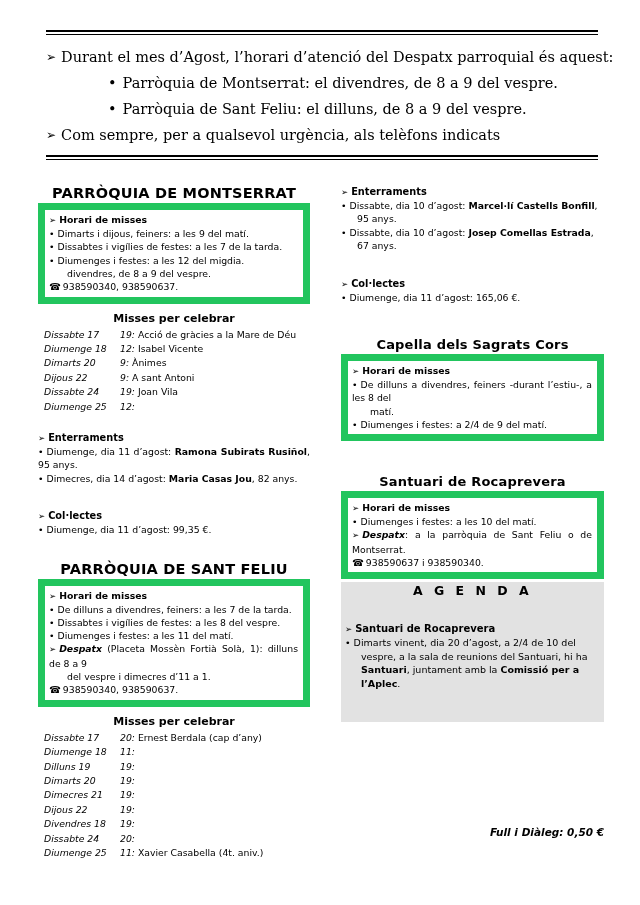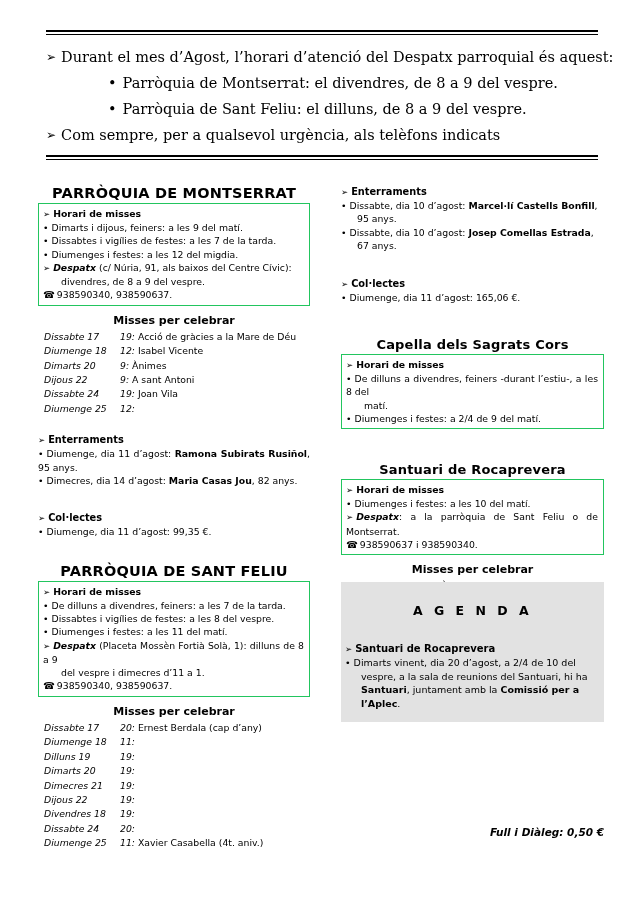--- a/index.html
+++ b/index.html
@@ -75,21 +75,21 @@
     font-weight: bold;
     text-align: center;
     margin: 0 0 2px 0;
     letter-spacing: 0.2px;
   }
   h2.section-title.small {
     font-size: 13px;
   }
 
   .info-box {
-    border: 1px solid #22c55e;
+    border: 7px solid #22c55e;
     padding: 3px 5px 3px 4px;
     box-sizing: border-box;
   }
   .bx-line {
     font-size: 9.3px;
     line-height: 13.2px;
     margin: 0;
     text-align: justify;
   }
   .bx-line.head {
@@ -178,21 +178,21 @@
     height: 140px;
     background: #e2e2e2;
     box-sizing: border-box;
   }
   #agenda .ag-title {
     text-align: center;
     font-size: 12.5px;
     font-weight: bold;
     letter-spacing: 3.5px;
     margin: 0;
-    padding-top: 21px;
+    padding-top: 1px;
   }
   #agenda .ag-body {
     padding: 24px 6px 0 4px;
   }
   #agenda .ag-head {
     font-size: 10px;
     font-weight: bold;
     margin: 0;
     line-height: 14px;
   }
@@ -262,23 +262,20 @@
     </p>
     <p class="bx-line">
       <span class="dot">•</span><span>Dimarts i dijous, feiners: a les 9 del matí.</span>
     </p>
     <p class="bx-line">
       <span class="dot">•</span><span>Dissabtes i vigílies de festes: a les 7 de la tarda.</span>
     </p>
     <p class="bx-line">
       <span class="dot">•</span><span>Diumenges i festes: a les 12 del migdia.</span>
     </p>
-    <p class="bx-line">
-      <span class="arr">➢</span><b><i>Despatx</i></b><span> (c/ Núria, 91, als baixos del Centre Cívic):</span>
-    </p>
     <p class="bx-hang">divendres, de 8 a 9 del vespre.</p>
     <p class="tel">
       <span class="tglyph">☎</span><span>938590340, 938590637.</span>
     </p>
   </div>
 
   <h3 class="mass-title">Misses per celebrar</h3>
   <table class="mass">
     <tbody>
         <tr>

